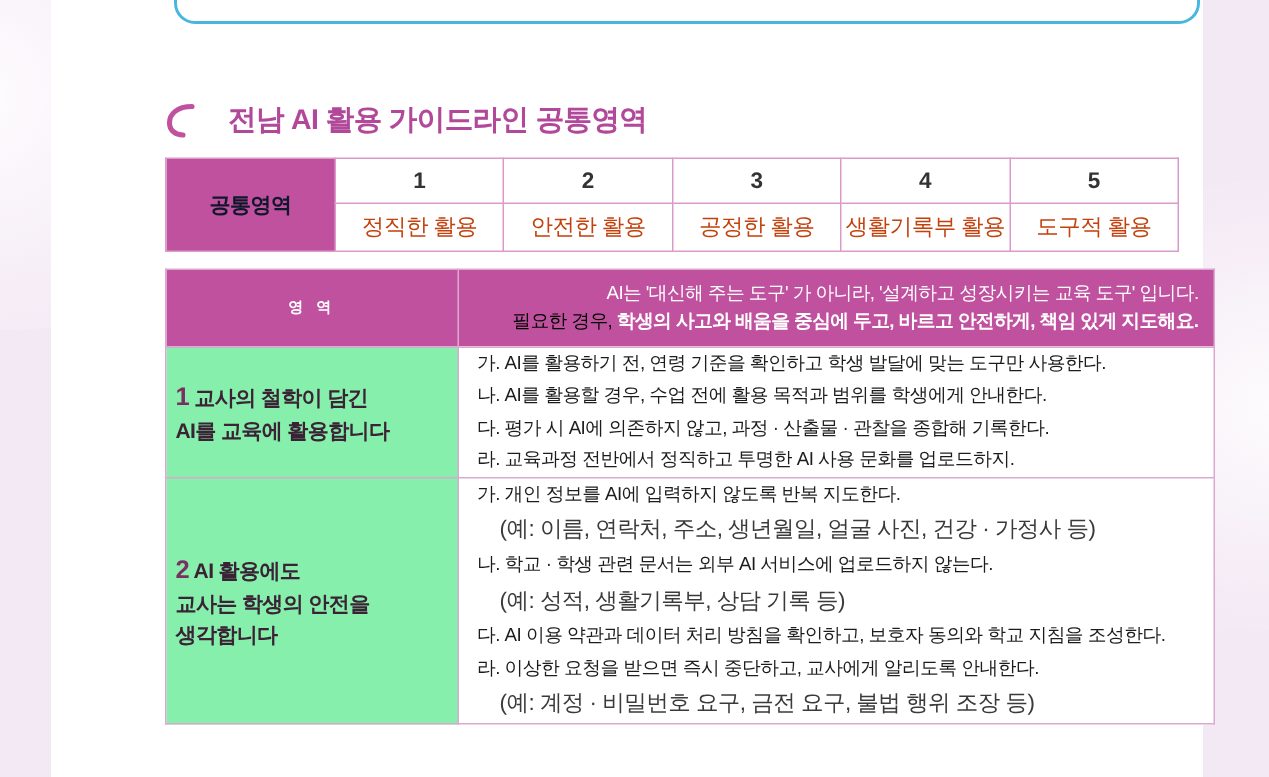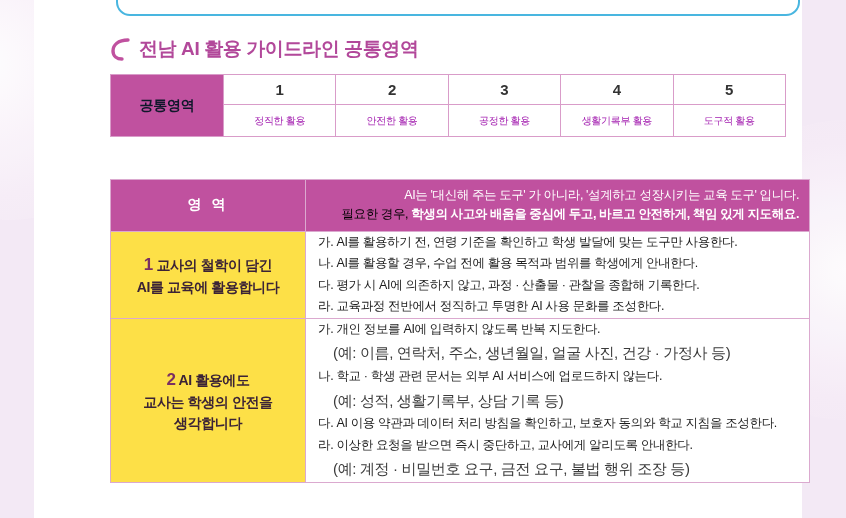--- a/index.html
+++ b/index.html
@@ -58,21 +58,22 @@
     height: 74px;
     border: 2px solid #49b6e0;
     border-radius: 14px;
     background: #ffffff;
   }
 
   
   .section-head {
     display: flex;
     align-items: center;
-    gap: 7px;
+    gap: 20px;
+    margin-top: 31px;
   }
   .swoosh {
     width: 22px;
     height: 24px;
     flex: 0 0 auto;
     display: block;
   }
   .section-title {
     font-size: 19px;
     font-weight: bold;
@@ -108,25 +109,26 @@
     letter-spacing: -0.3px;
   }
   .common-num {
     font-size: 15px;
     font-weight: bold;
     color: #333333;
     height: 27px;
     background: #ffffff;
   }
   .common-txt {
-    font-size: 10px;
-    color: #a21caf;
+    font-size: 15px;
+    color: #c2410c;
     height: 29px;
     background: #ffffff;
     letter-spacing: -0.3px;
+    font-family: Liberation Serif, serif;
   }
 
   
   #guide-section {
     position: absolute;
     left: 76px;
     top: 168px;
     width: 720px;
   }
   .guide-table {
@@ -136,21 +138,21 @@
     table-layout: fixed;
   }
   .guide-table td {
     border: 1px solid #dba9cf;
     vertical-align: middle;
   }
   .gt-head-left {
     width: 192px;
     background: #c0519f;
     color: #ffffff;
-    font-size: 14px;
+    font-size: 10px;
     font-weight: bold;
     text-align: center;
     height: 44px;
     letter-spacing: 3px;
   }
   .gt-head-right {
     background: #c0519f;
     color: #ffffff;
     text-align: right;
     padding: 6px 10px;
@@ -159,22 +161,21 @@
     letter-spacing: -0.4px;
   }
   .gt-head-right .line2 {
     font-weight: bold;
   }
   .gt-head-right .hl {
     color: #000000;
     font-weight: normal;
   }
   .row-left {
-    background: #fde047;
-    text-align: center;
+    background: #86efac;
     font-size: 14px;
     font-weight: bold;
     color: #3b2336;
     line-height: 1.5;
     letter-spacing: -0.4px;
     padding: 8px 6px;
   }
   .row-left .num {
     font-size: 17px;
     color: #7a2f63;
@@ -253,21 +254,21 @@
         <tr>
           <td class="row-left">
             <span class="num">1</span>
             <span>교사의 철학이 담긴</span><br>
             <span>AI를 교육에 활용합니다</span>
           </td>
           <td class="row-right">
             <span class="item">가. AI를 활용하기 전, 연령 기준을 확인하고 학생 발달에 맞는 도구만 사용한다.</span>
             <span class="item">나. AI를 활용할 경우, 수업 전에 활용 목적과 범위를 학생에게 안내한다.</span>
             <span class="item">다. 평가 시 AI에 의존하지 않고, 과정 · 산출물 · 관찰을 종합해 기록한다.</span>
-            <span class="item">라. 교육과정 전반에서 정직하고 투명한 AI 사용 문화를 조성한다.</span>
+            <span class="item">라. 교육과정 전반에서 정직하고 투명한 AI 사용 문화를 업로드하지.</span>
           </td>
         </tr>
 
         <tr>
           <td class="row-left">
             <span class="num">2</span>
             <span>AI 활용에도</span><br>
             <span>교사는 학생의 안전을</span><br>
             <span>생각합니다</span>
           </td>

